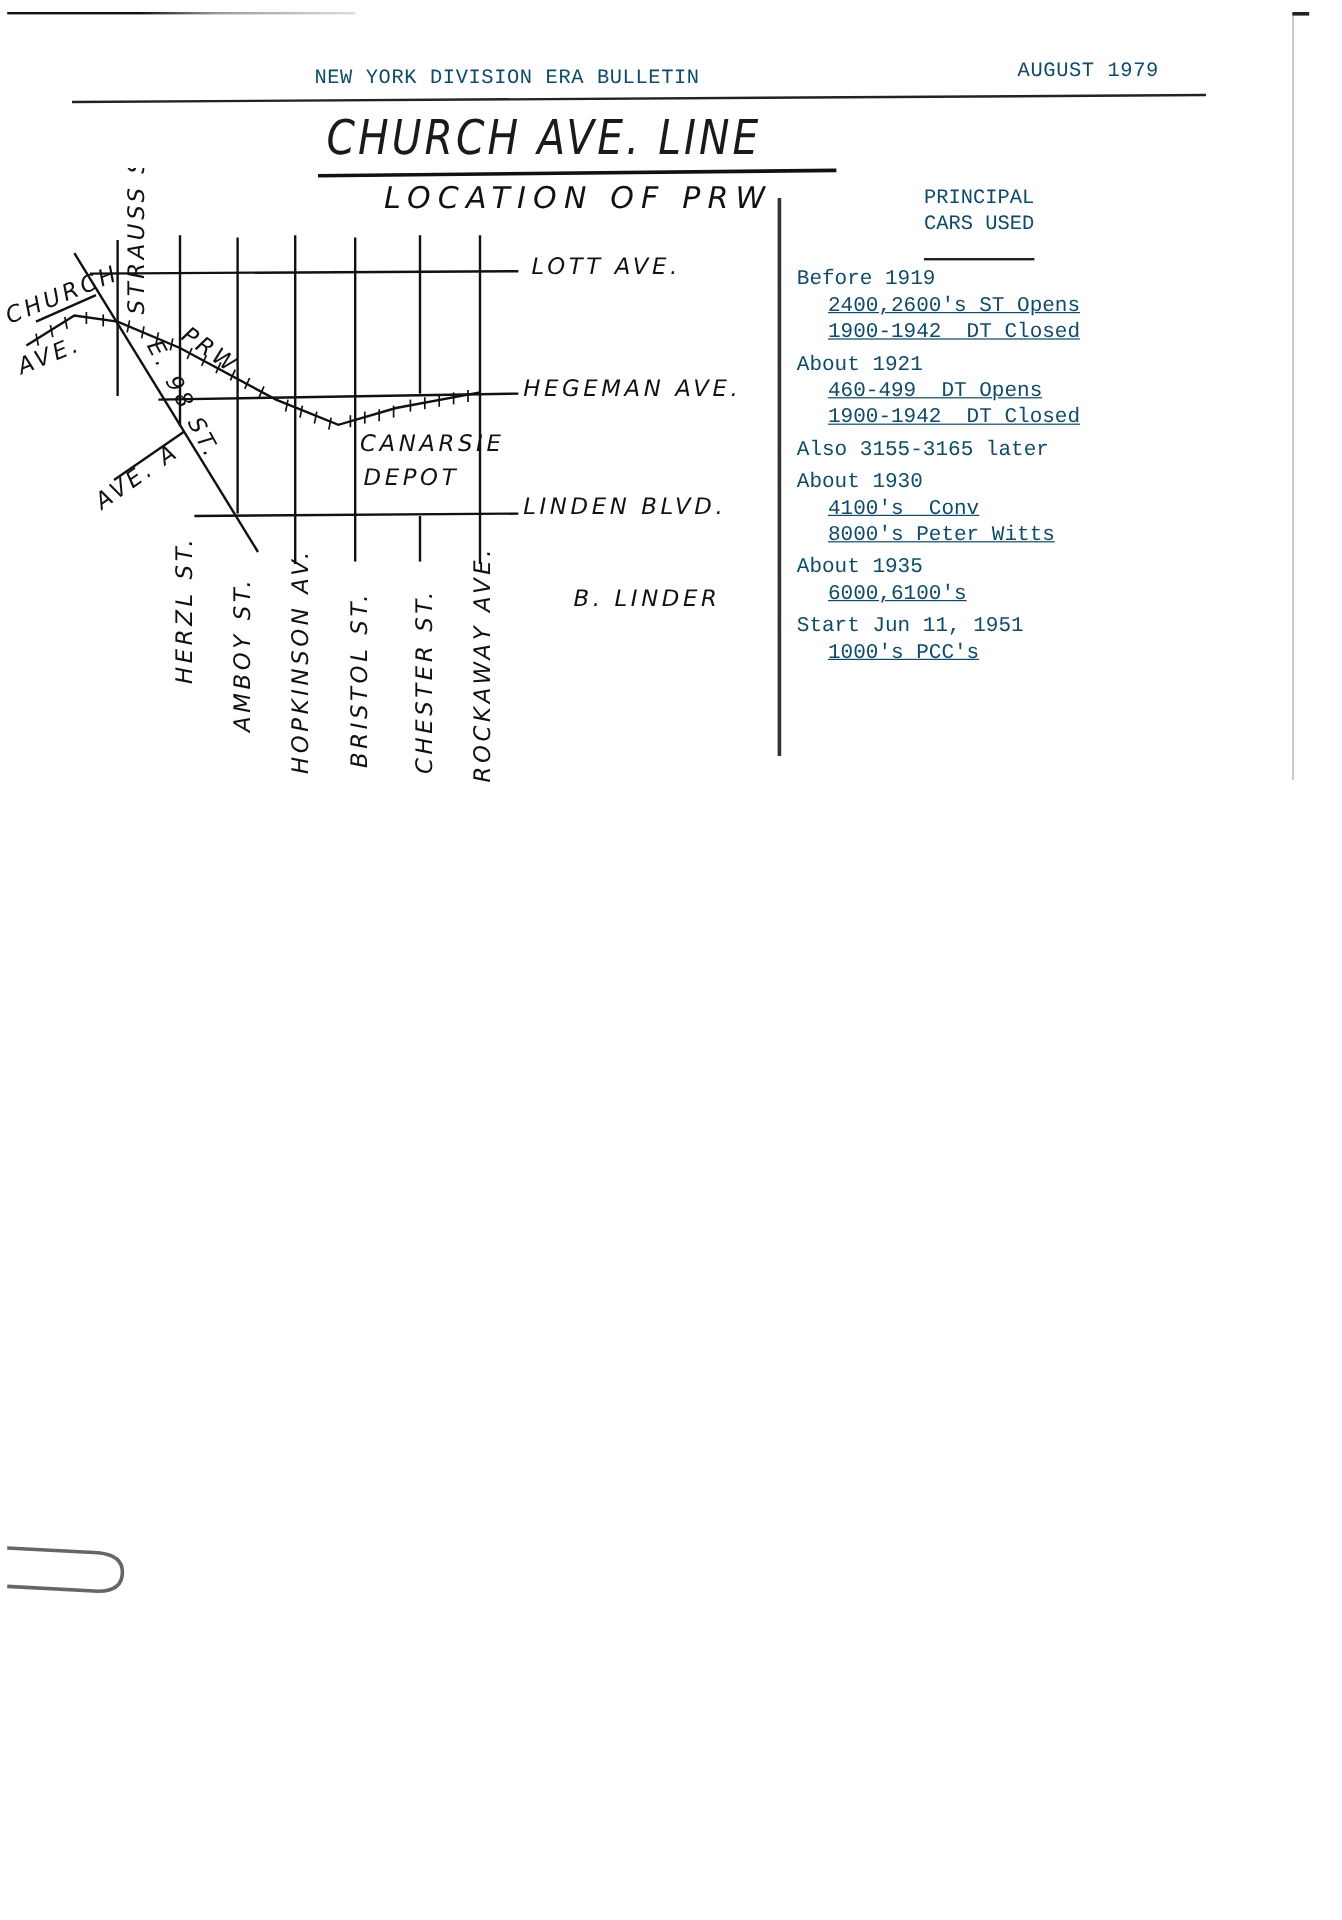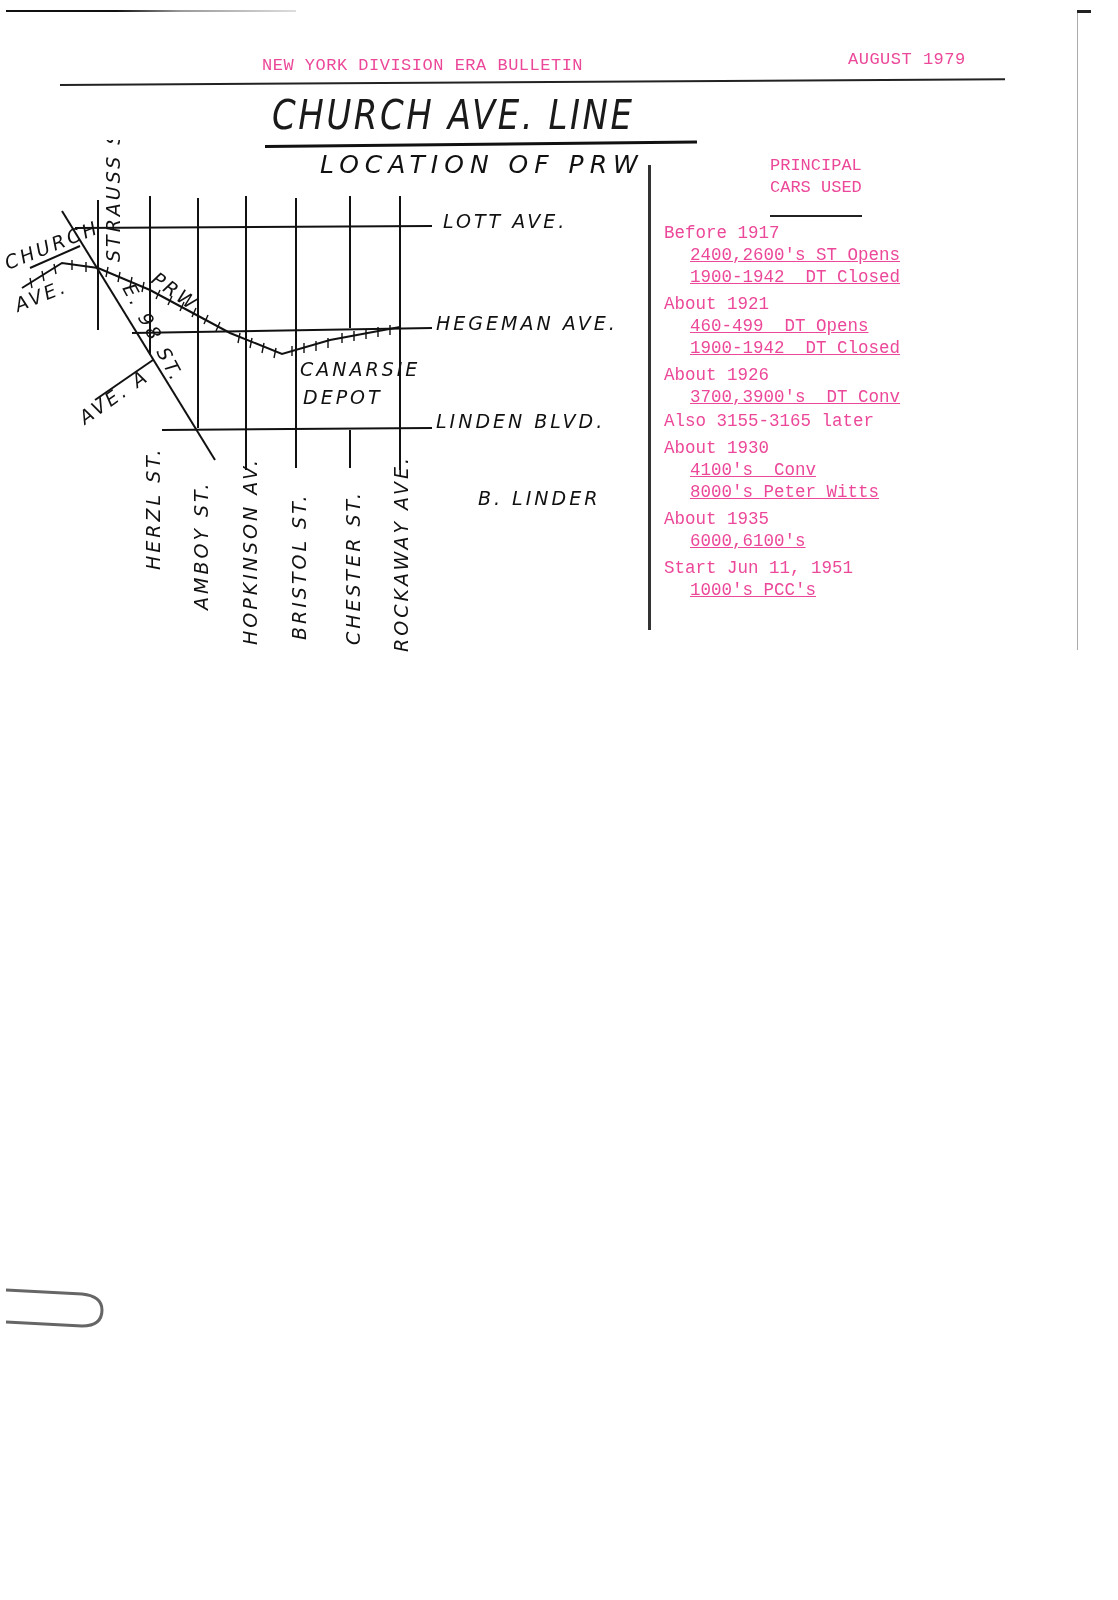--- a/index.html
+++ b/index.html
@@ -2,21 +2,21 @@
 <html><head>
 <meta charset="utf-8">
 <style>
   html, body { margin: 0; padding: 0; }
   body {
     width: 1118px; height: 1600px; position: relative; overflow: hidden;
     background: #ffffff; color: #1a1a1a;
     font-family: "Liberation Mono", "DejaVu Sans Mono", monospace;
   }
   .abs { position: absolute; }
-  .typed { font-family: "Liberation Mono", "DejaVu Sans Mono", monospace; color: #ec4899; }
+  .typed { font-family: "Liberation Mono", "DejaVu Sans Mono", monospace; color: #0c4a6e; }
   .hand { font-family: "DejaVu Sans", "Liberation Sans", sans-serif; font-style: italic; color: #111; letter-spacing: 2px; }
 
   #top-scan-line { left: 6px; top: 10px; width: 290px; height: 2px; background: linear-gradient(90deg,#111 0%,#111 38%,#999 60%,#ddd 100%); }
   #header-rule { left: 60px; top: 84px; width: 945px; height: 2px; background: #222; transform: rotate(-0.35deg); transform-origin: left; }
   #header-title { left: 262px; top: 56px; font-size: 17px; letter-spacing: 0.5px; }
   #header-date { left: 848px; top: 50px; font-size: 17px; letter-spacing: 0.5px; }
 
   #doc-title { left: 272px; top: 92px; font-size: 40px; letter-spacing: 3px; font-weight: normal; font-family: "DejaVu Sans", sans-serif; font-style: italic; transform: scaleX(0.85); transform-origin: left; }
   #doc-title-rule { left: 265px; top: 145px; width: 432px; height: 3px; background: #111; transform: rotate(-0.6deg); transform-origin: left; }
   #doc-subtitle { left: 320px; top: 150px; font-size: 25px; letter-spacing: 6px; font-style: italic; }
@@ -133,32 +133,28 @@
 
 <div id="column-divider" class="abs"></div>
 
 <div id="cars-heading" class="abs typed">
   <div>PRINCIPAL</div>
   <div><span class="u">CARS USED</span></div>
 </div>
 
 <div id="cars-list" class="abs typed">
   <div class="car-group">
-    <div class="car-line">Before 1917</div>
+    <div class="car-line">Before 1919</div>
     <div class="car-line indent">2400,2600's ST Opens</div>
     <div class="car-line indent">1900-1942  DT Closed</div>
   </div>
   <div class="car-group">
     <div class="car-line">About 1921</div>
     <div class="car-line indent">460-499  DT Opens</div>
     <div class="car-line indent">1900-1942  DT Closed</div>
-  </div>
-  <div class="car-group" style="margin-bottom:2px">
-    <div class="car-line">About 1926</div>
-    <div class="car-line indent">3700,3900's  DT Conv</div>
   </div>
   <div class="car-group">
     <div class="car-line">Also 3155-3165 later</div>
   </div>
   <div class="car-group">
     <div class="car-line">About 1930</div>
     <div class="car-line indent">4100's  Conv</div>
     <div class="car-line indent">8000's Peter Witts</div>
   </div>
   <div class="car-group">

